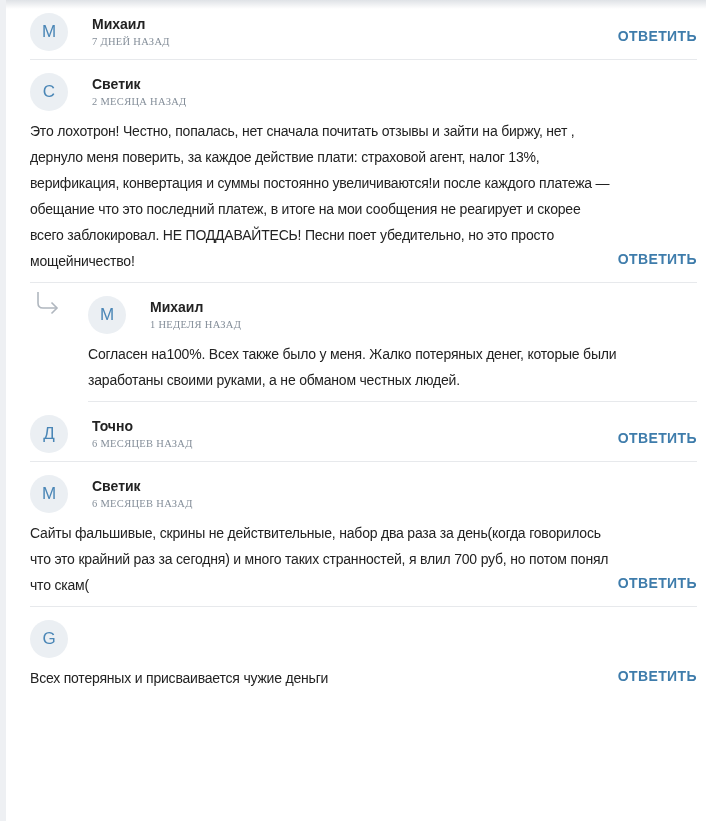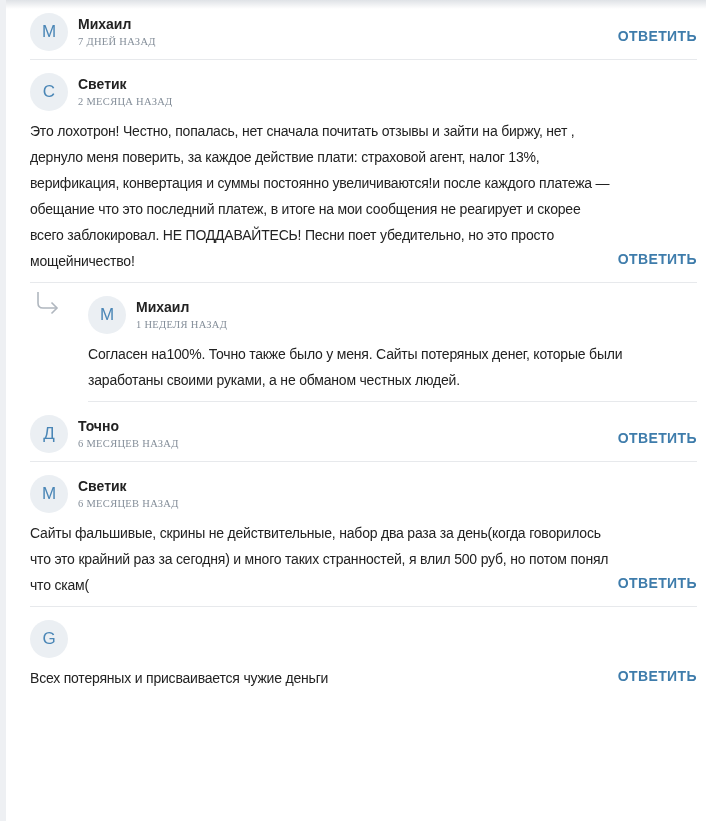--- a/index.html
+++ b/index.html
@@ -48,21 +48,21 @@
     color: #4a86b6;
     display: flex;
     align-items: center;
     justify-content: center;
     font-size: 17px;
     font-weight: 500;
     flex: 0 0 38px;
     cursor: pointer;
     user-select: none;
   }
-  .meta { margin-left: 10px; }
+  .meta { margin-left: 24px; }
   .name {
     font-size: 14px;
     font-weight: 700;
     color: #222222;
     line-height: 17px;
     cursor: pointer;
   }
   .time {
     margin-top: 3px;
     font-size: 10.5px;
@@ -152,21 +152,21 @@
     </div>
     <div class="comment-header">
       <div class="avatar">
         <span>М</span>
       </div>
       <div class="meta">
         <div class="name">Михаил</div>
         <div class="time">1 неделя назад</div>
       </div>
     </div>
-    <div class="body">Согласен на100%. Точно также было у меня. Сайты потеряных денег, которые были
+    <div class="body">Согласен на100%. Всех также было у меня. Жалко потеряных денег, которые были
 заработаны своими руками, а не обманом честных людей.</div>
   </div>
 
   <div class="comment">
     <div class="comment-header">
       <div class="avatar">
         <span>Д</span>
       </div>
       <div class="meta">
         <div class="name">Точно</div>
@@ -180,21 +180,21 @@
     <div class="comment-header">
       <div class="avatar">
         <span>М</span>
       </div>
       <div class="meta">
         <div class="name">Светик</div>
         <div class="time">6 месяцев назад</div>
       </div>
     </div>
     <div class="body">Сайты фальшивые, скрины не действительные, набор два раза за день(когда говорилось
-что это крайний раз за сегодня) и много таких странностей, я влил 500 руб, но потом понял
+что это крайний раз за сегодня) и много таких странностей, я влил 700 руб, но потом понял
 что скам(</div>
     <a class="reply-btn">Ответить</a>
   </div>
 
   <div class="comment">
     <div class="comment-header">
       <div class="avatar">
         <span>G</span>
       </div>
     </div>

